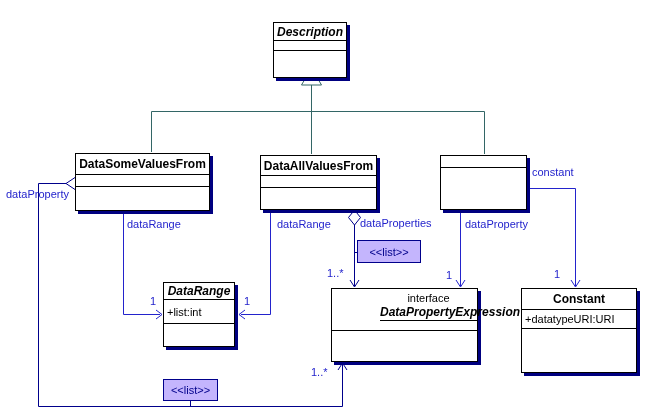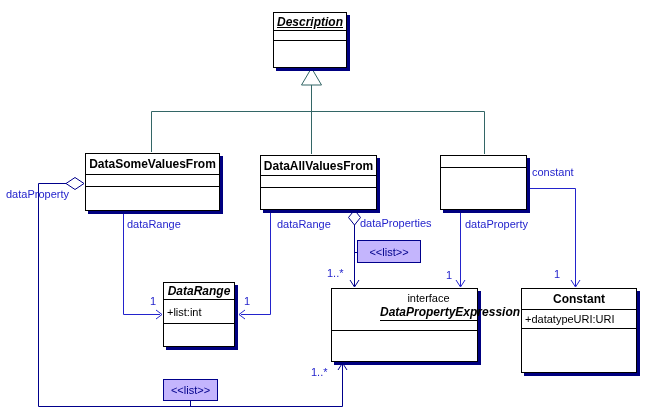--- a/index.html
+++ b/index.html
@@ -65,27 +65,27 @@
       <polyline points="350,280 354.5,287 359,280"></polyline>
       <path d="M354.5 252.5 H357"></path>
       <path d="M66 183.5 H38.5 V406.5 H342.5 V364"></path>
       <polyline points="338,370 342.5,363 347,370"></polyline>
       <path d="M190.5 401 V406.5"></path>
     </g>
     <polygon points="354.5,210 360.5,217.5 354.5,225 348.5,217.5" fill="#ffffff" stroke="#00008b"></polygon>
     <polygon points="84,183.5 75,177.5 66,183.5 75,189.5" fill="#ffffff" stroke="#00008b"></polygon>
   </svg>
 
-  <div class="uml-box abstract" style="left:273px;top:12px;width:72px;height:54px;text-decoration:underline;">
+  <div class="uml-box abstract" style="left:273px;top:22px;width:72px;height:54px;">
     <div class="uml-title" style="height:17px;">Description</div>
     <div class="mid-compartment" style="height:9px;"></div>
     <div></div>
   </div>
 
-  <div class="uml-box" style="left:85px;top:153px;width:133px;height:56px;">
+  <div class="uml-box" style="left:75px;top:153px;width:133px;height:56px;">
     <div class="uml-title" style="height:20px;">DataSomeValuesFrom</div>
     <div class="mid-compartment" style="height:11px;"></div>
     <div></div>
   </div>
 
   <div class="uml-box" style="left:260px;top:155px;width:115px;height:53px;">
     <div class="uml-title" style="height:19px;">DataAllValuesFrom</div>
     <div class="mid-compartment" style="height:11px;"></div>
     <div></div>
   </div>

